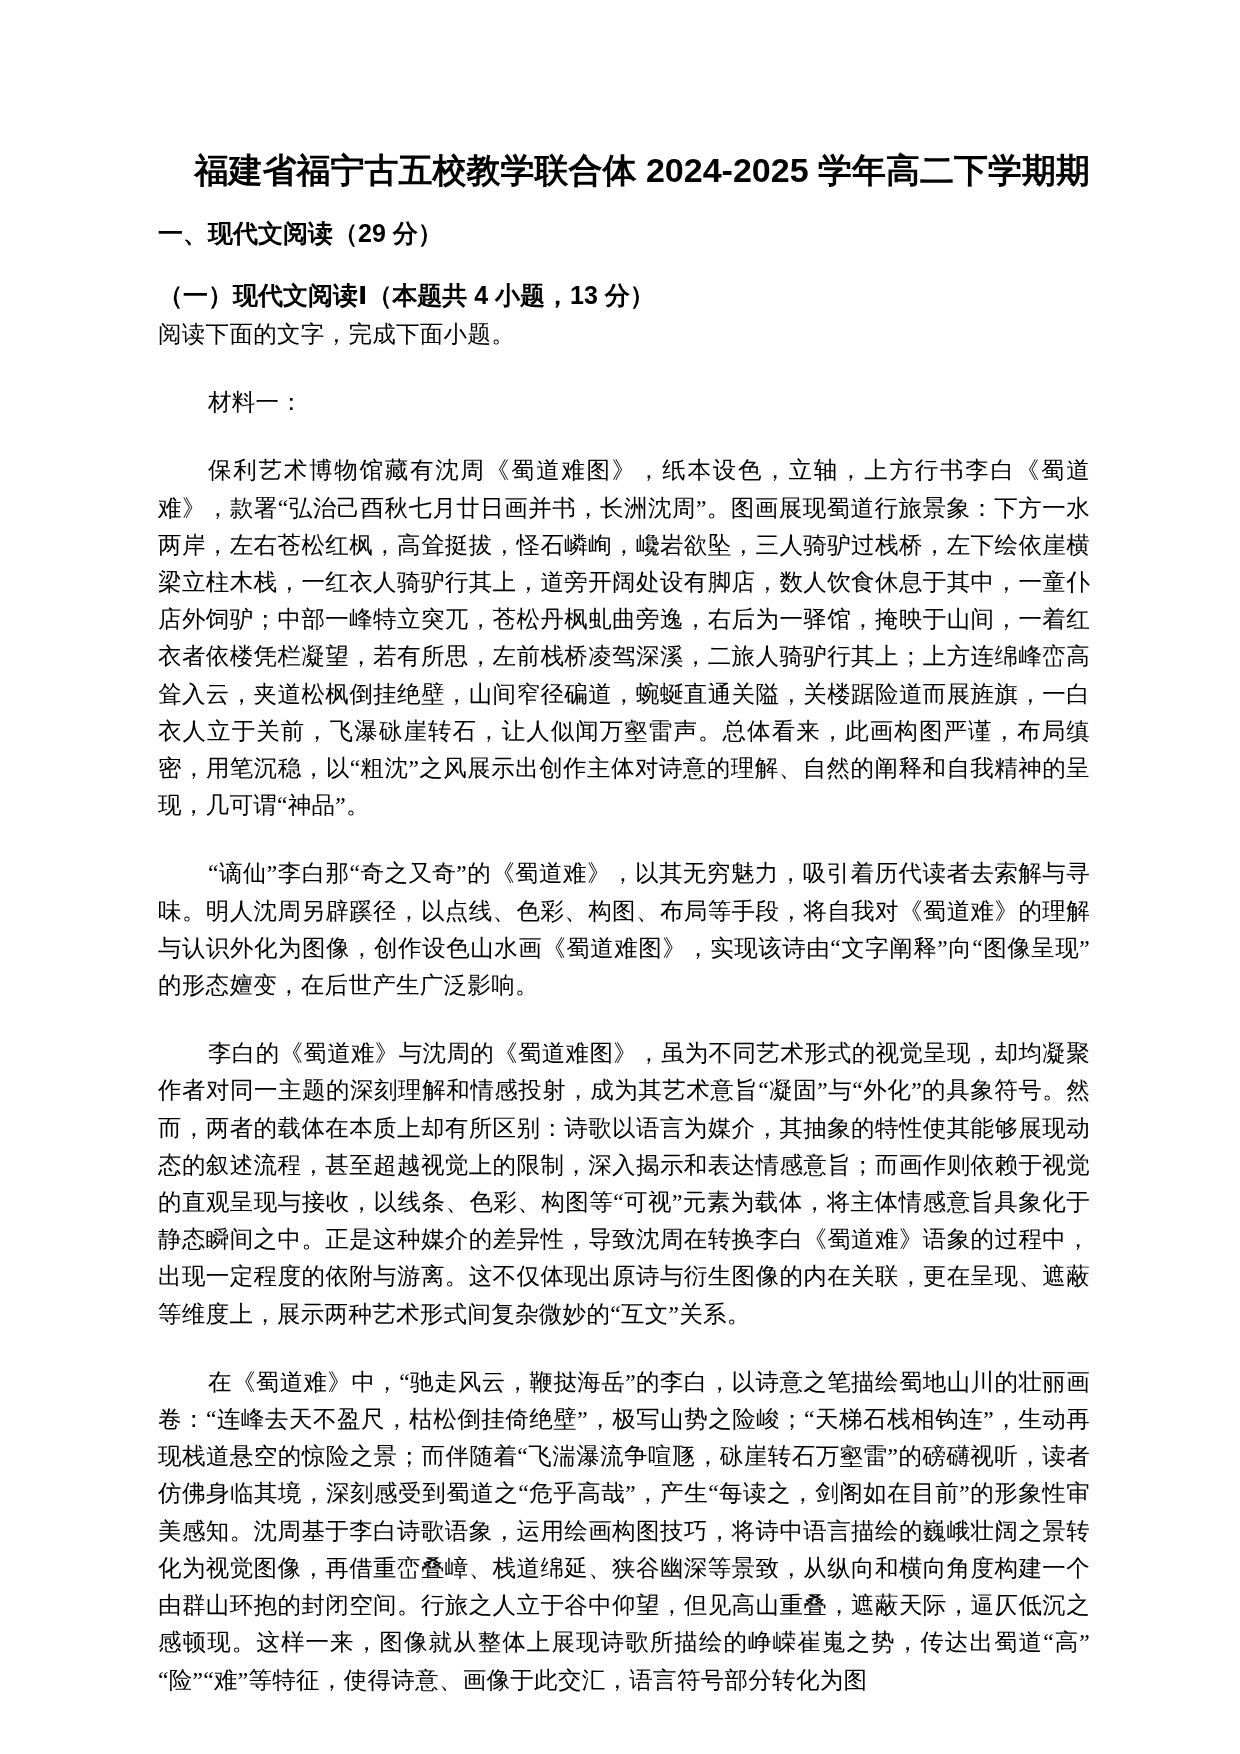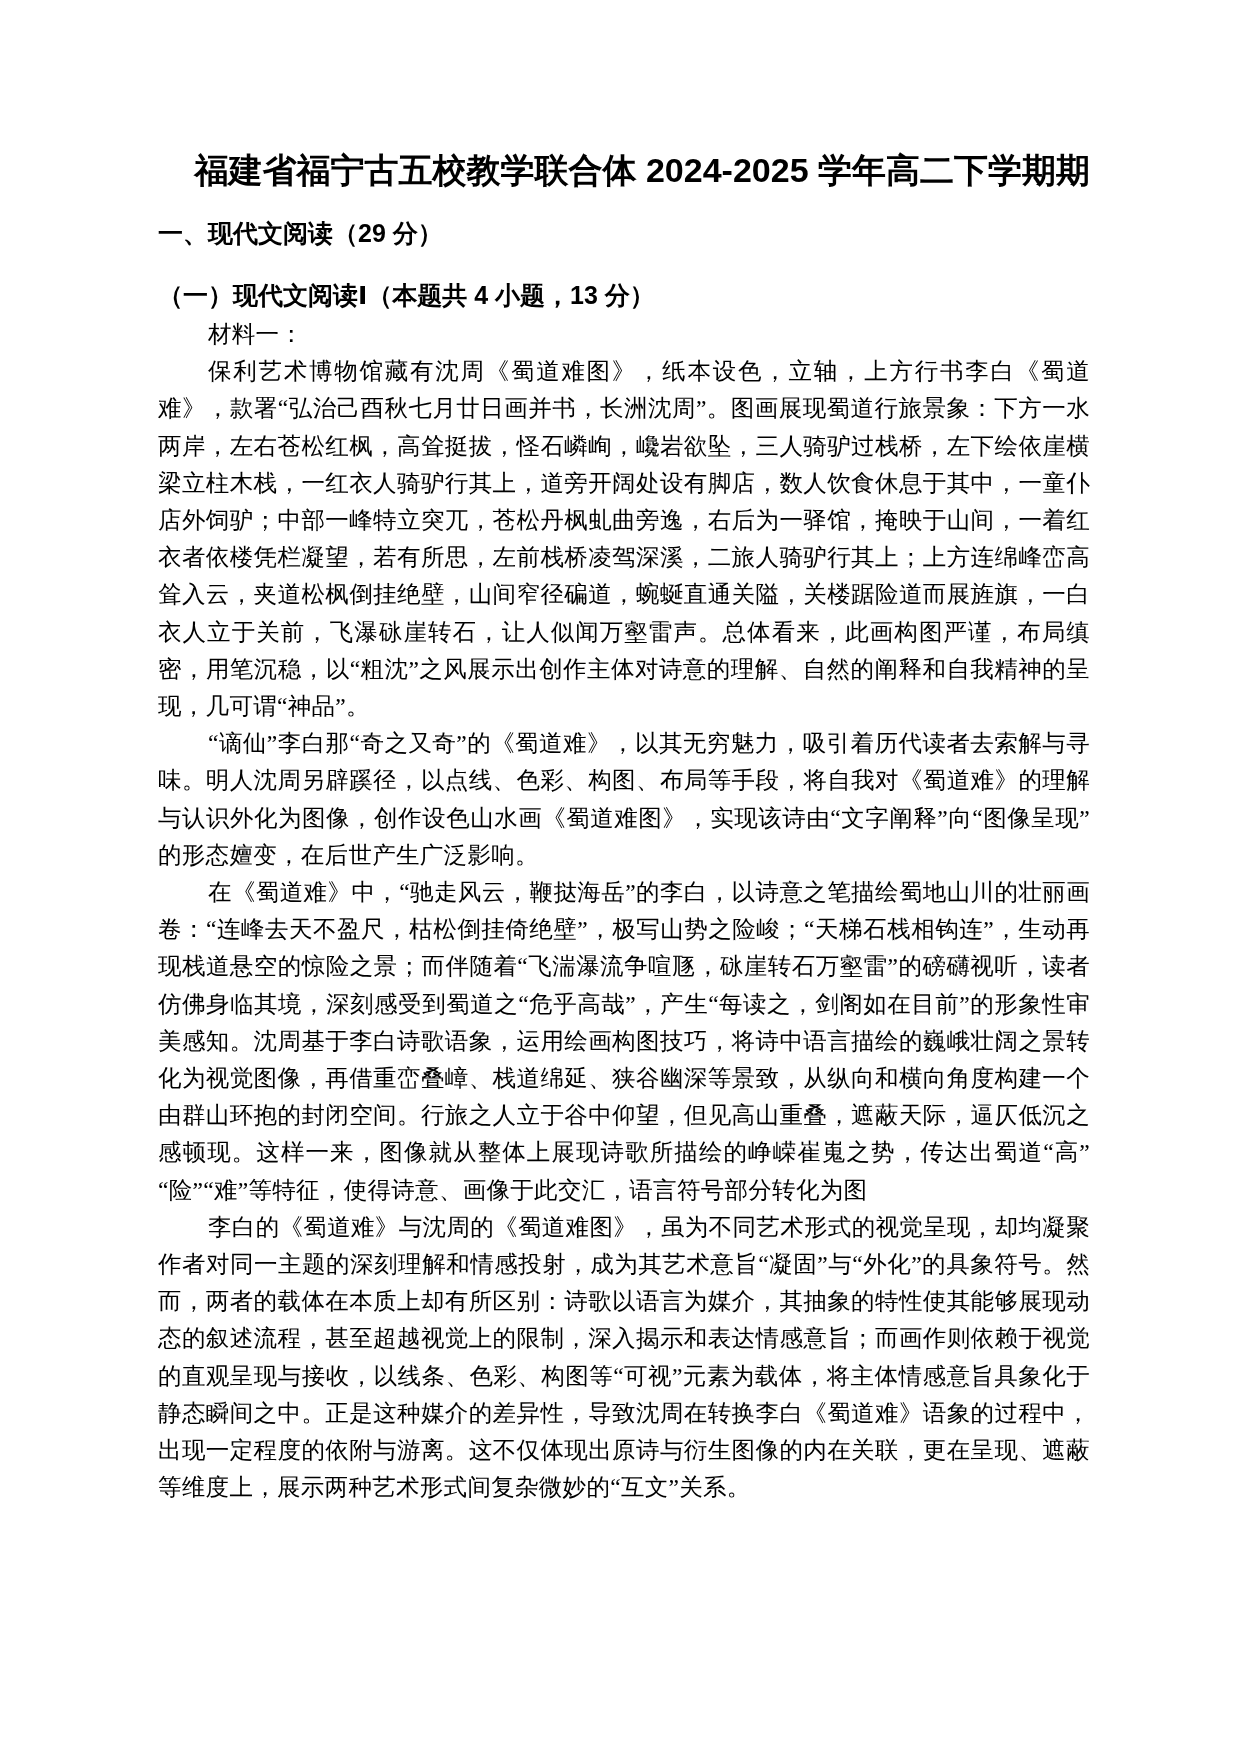--- a/index.html
+++ b/index.html
@@ -37,37 +37,38 @@
   }
   .heading.sub { margin-top: 20px; }
   .body-par {
     font-size: 23.5px;
     line-height: 37.2px;
     text-align: justify;
     text-justify: inter-character;
     letter-spacing: 0.3px;
     margin: 0;
   }
-  .indent { text-indent: 50px; }
+  .indent { text-indent: 50px; margin-top: 31px; }
 </style>
 </head>
 <body>
 
 <div class="page">
   <h1 class="title">
     <span class="title-line">福建省福宁古五校教学联合体 2024-2025 学年高二下学期期</span>
   </h1>
 
   <h2 class="heading">一、现代文阅读（29 分）</h2>
 
   <h2 class="heading sub">（一）现代文阅读Ⅰ（本题共 4 小题，13 分）</h2>
 
+  <p class="body-par">阅读下面的文字，完成下面小题。</p>
 
   <p class="body-par indent">材料一：</p>
 
   <p class="body-par indent">保利艺术博物馆藏有沈周《蜀道难图》，纸本设色，立轴，上方行书李白《蜀道难》，款署“弘治己酉秋七月廿日画并书，长洲沈周”。图画展现蜀道行旅景象：下方一水两岸，左右苍松红枫，高耸挺拔，怪石嶙峋，巉岩欲坠，三人骑驴过栈桥，左下绘依崖横梁立柱木栈，一红衣人骑驴行其上，道旁开阔处设有脚店，数人饮食休息于其中，一童仆店外饲驴；中部一峰特立突兀，苍松丹枫虬曲旁逸，右后为一驿馆，掩映于山间，一着红衣者依楼凭栏凝望，若有所思，左前栈桥凌驾深溪，二旅人骑驴行其上；上方连绵峰峦高耸入云，夹道松枫倒挂绝壁，山间窄径碥道，蜿蜒直通关隘，关楼踞险道而展旌旗，一白衣人立于关前，飞瀑砯崖转石，让人似闻万壑雷声。总体看来，此画构图严谨，布局缜密，用笔沉稳，以“粗沈”之风展示出创作主体对诗意的理解、自然的阐释和自我精神的呈现，几可谓“神品”。</p>
 
   <p class="body-par indent">“谪仙”李白那“奇之又奇”的《蜀道难》，以其无穷魅力，吸引着历代读者去索解与寻味。明人沈周另辟蹊径，以点线、色彩、构图、布局等手段，将自我对《蜀道难》的理解与认识外化为图像，创作设色山水画《蜀道难图》，实现该诗由“文字阐释”向“图像呈现”的形态嬗变，在后世产生广泛影响。</p>
 
+  <p class="body-par indent">李白的《蜀道难》与沈周的《蜀道难图》，虽为不同艺术形式的视觉呈现，却均凝聚作者对同一主题的深刻理解和情感投射，成为其艺术意旨“凝固”与“外化”的具象符号。然而，两者的载体在本质上却有所区别：诗歌以语言为媒介，其抽象的特性使其能够展现动态的叙述流程，甚至超越视觉上的限制，深入揭示和表达情感意旨；而画作则依赖于视觉的直观呈现与接收，以线条、色彩、构图等“可视”元素为载体，将主体情感意旨具象化于静态瞬间之中。正是这种媒介的差异性，导致沈周在转换李白《蜀道难》语象的过程中，出现一定程度的依附与游离。这不仅体现出原诗与衍生图像的内在关联，更在呈现、遮蔽等维度上，展示两种艺术形式间复杂微妙的“互文”关系。</p>
+
   <p class="body-par indent">在《蜀道难》中，“驰走风云，鞭挞海岳”的李白，以诗意之笔描绘蜀地山川的壮丽画卷：“连峰去天不盈尺，枯松倒挂倚绝壁”，极写山势之险峻；“天梯石栈相钩连”，生动再现栈道悬空的惊险之景；而伴随着“飞湍瀑流争喧豗，砯崖转石万壑雷”的磅礴视听，读者仿佛身临其境，深刻感受到蜀道之“危乎高哉”，产生“每读之，剑阁如在目前”的形象性审美感知。沈周基于李白诗歌语象，运用绘画构图技巧，将诗中语言描绘的巍峨壮阔之景转化为视觉图像，再借重峦叠嶂、栈道绵延、狭谷幽深等景致，从纵向和横向角度构建一个由群山环抱的封闭空间。行旅之人立于谷中仰望，但见高山重叠，遮蔽天际，逼仄低沉之感顿现。这样一来，图像就从整体上展现诗歌所描绘的峥嵘崔嵬之势，传达出蜀道“高”“险”“难”等特征，使得诗意、画像于此交汇，语言符号部分转化为图</p>
-
-  <p class="body-par indent">李白的《蜀道难》与沈周的《蜀道难图》，虽为不同艺术形式的视觉呈现，却均凝聚作者对同一主题的深刻理解和情感投射，成为其艺术意旨“凝固”与“外化”的具象符号。然而，两者的载体在本质上却有所区别：诗歌以语言为媒介，其抽象的特性使其能够展现动态的叙述流程，甚至超越视觉上的限制，深入揭示和表达情感意旨；而画作则依赖于视觉的直观呈现与接收，以线条、色彩、构图等“可视”元素为载体，将主体情感意旨具象化于静态瞬间之中。正是这种媒介的差异性，导致沈周在转换李白《蜀道难》语象的过程中，出现一定程度的依附与游离。这不仅体现出原诗与衍生图像的内在关联，更在呈现、遮蔽等维度上，展示两种艺术形式间复杂微妙的“互文”关系。</p>
 </div>
 
 </body></html>

